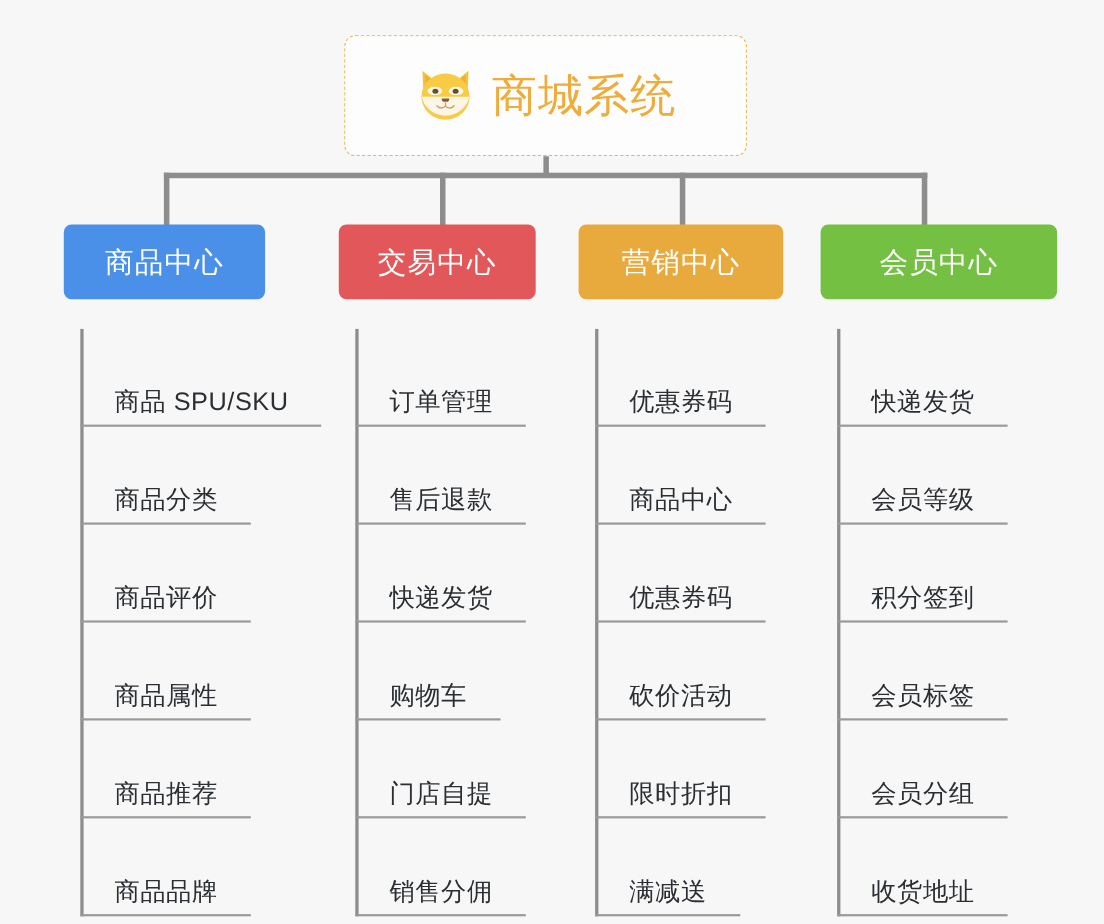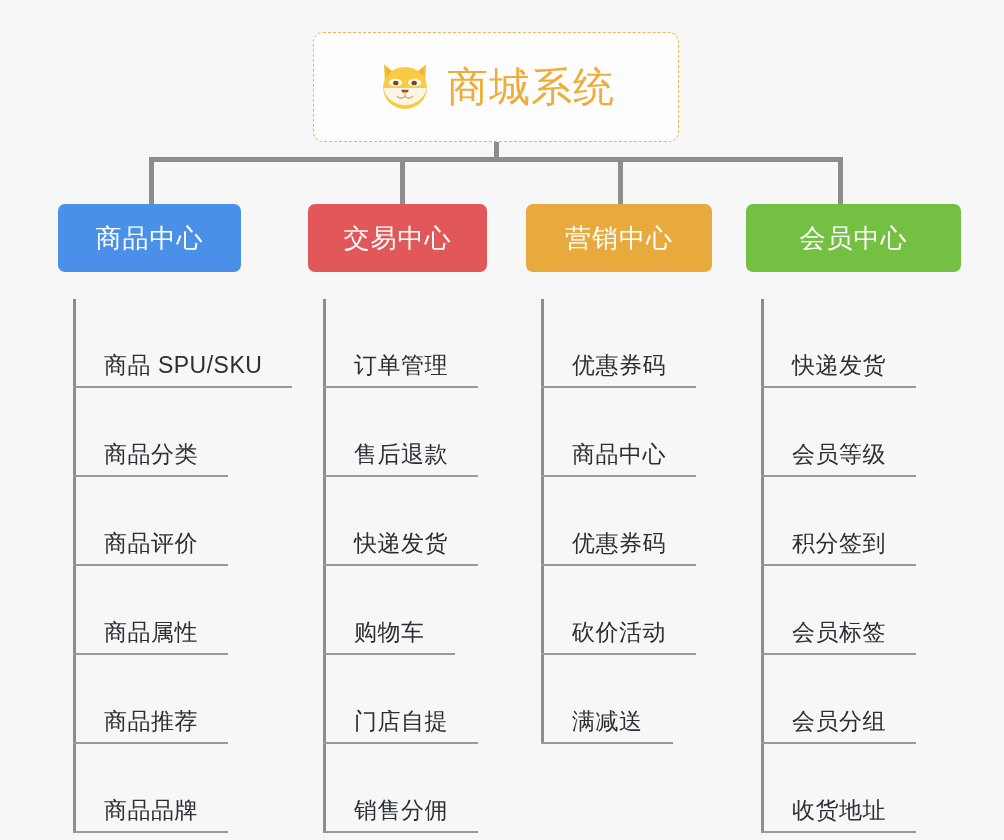--- a/index.html
+++ b/index.html
@@ -207,20 +207,23 @@
     <div class="item">
         <div class="item-inner"><span class="item-label">商品中心</span></div>
       </div>
     <div class="item">
         <div class="item-inner"><span class="item-label">优惠券码</span></div>
       </div>
     <div class="item">
         <div class="item-inner"><span class="item-label">砍价活动</span></div>
       </div>
     <div class="item">
+        <div class="item-inner"><span class="item-label">限时折扣</span></div>
+      </div>
+    <div class="item">
         <div class="item-inner"><span class="item-label">满减送</span></div>
       </div>
   </div>
 </div>
 
 <div class="column" id="col-3">
   <div class="cat-box" style="background:#73c043;">
     <span class="cat-label">会员中心</span>
   </div>
   <div class="items">

